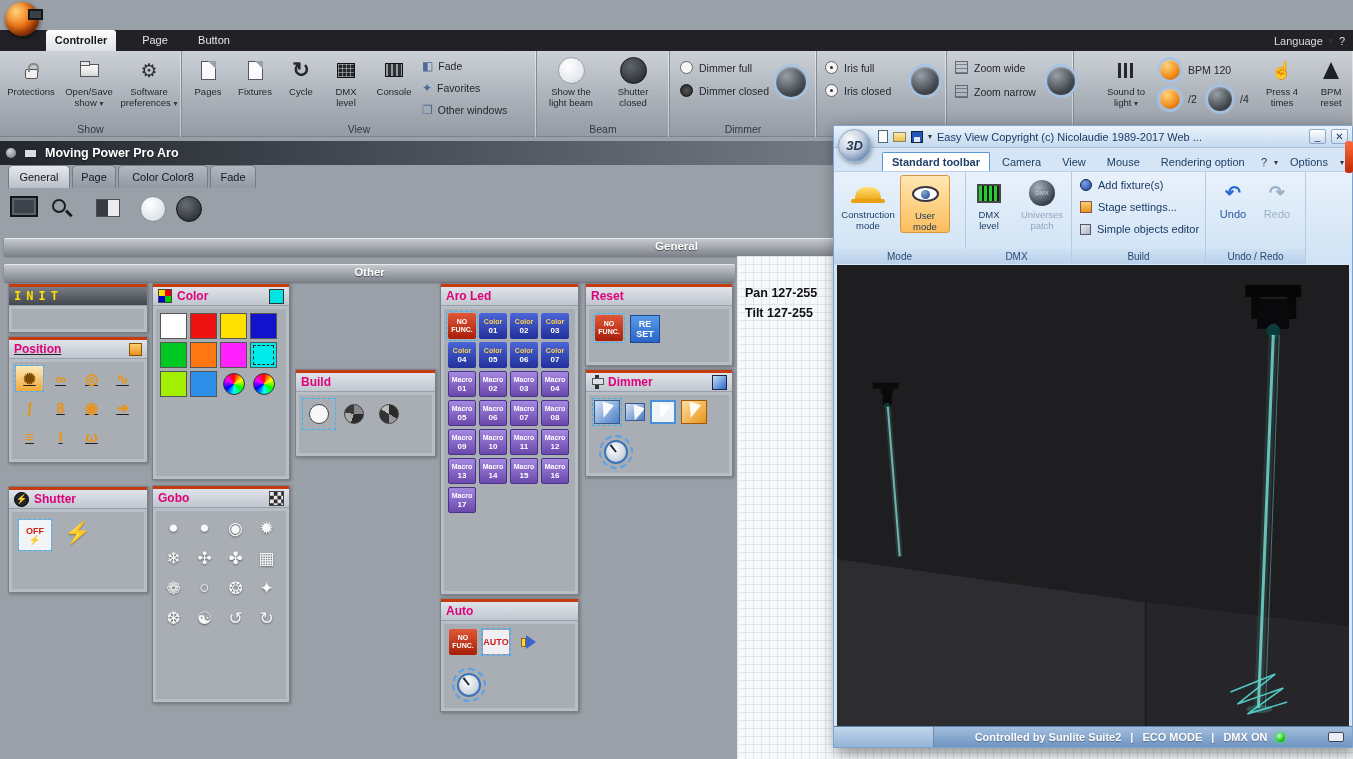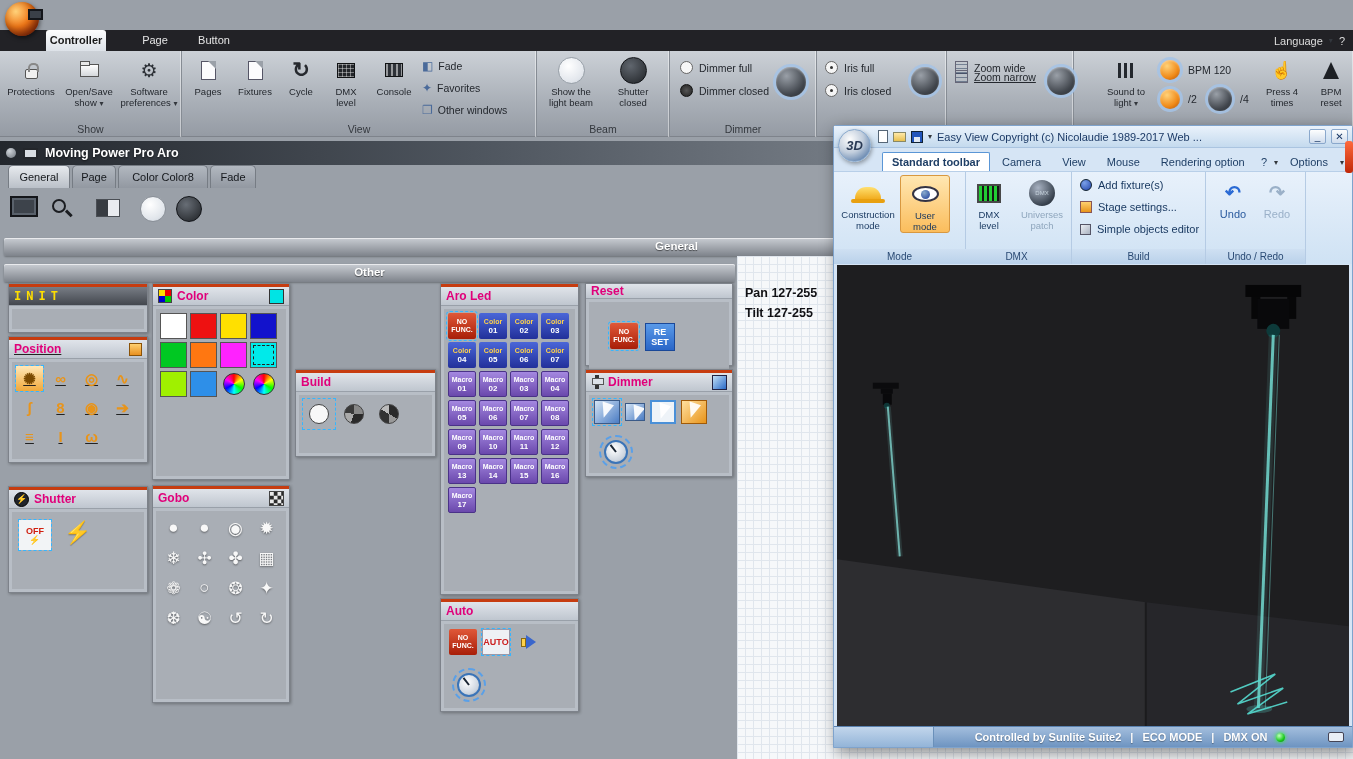--- a/index.html
+++ b/index.html
@@ -226,21 +226,21 @@
 </style>
 </head>
 <body>
 
 <div id="screen">
 
   <div class="logo-orb"></div>
   <div class="mon-small"></div>
 
   <div class="tabstrip">
-    <div class="mtab active" style="left:46px;width:60px;">Controller</div>
+    <div class="mtab active" style="left:46px;width:70px;">Controller</div>
     <div class="mtab" style="left:128px;width:54px;">Page</div>
     <div class="mtab" style="left:184px;width:60px;">Button</div>
     <div class="lang-zone">
       <span>Language</span>
       <span class="car">▾</span>
       <span>?</span>
     </div>
   </div>
 
   <div class="ribbon"></div>
@@ -357,21 +357,21 @@
       <span>Iris closed</span>
     </div>
     <div class="knob" style="position:absolute;left:94px;top:16px;width:28px;height:28px;"></div>
   </div>
 
   <div class="rgroup" style="left:947px;width:127px;">
     <div class="rrow" style="left:8px;top:10px;">
       <span class="zoom-ic"></span>
       <span>Zoom wide</span>
     </div>
-    <div class="rrow" style="left:8px;top:19px;text-decoration:underline;">
+    <div class="rrow" style="left:8px;top:34px;">
       <span class="zoom-ic"></span>
       <span>Zoom narrow</span>
     </div>
     <div class="knob" style="position:absolute;left:100px;top:16px;width:28px;height:28px;"></div>
   </div>
 
   <div class="rgroup" style="left:1082px;width:271px;border-right:none;">
     <div class="rbtn" style="left:16px;width:56px;">
       <div class="ric">
           <span class="stl-ic"></span>
@@ -671,21 +671,21 @@
           </div>
       </div>
     </div>
   </div>
 
   <div class="panel" style="left:585px;top:283px;width:148px;height:83px;">
     <div class="ptop"></div>
     <div class="phead">
         <span class="ptitle">Reset</span>
       </div>
-    <div class="pbody" style="display:flex;gap:7px;padding:21px;align-items:flex-start;">
+    <div class="pbody" style="display:flex;gap:7px;padding:6px;align-items:flex-start;">
       <div class="tile nofunc sel-dash">
         <span class="t1">NO</span>
         <span class="t1">FUNC.</span>
       </div>
       <div class="resettile">
         <span>RE</span>
         <span>SET</span>
       </div>
     </div>
   </div>

